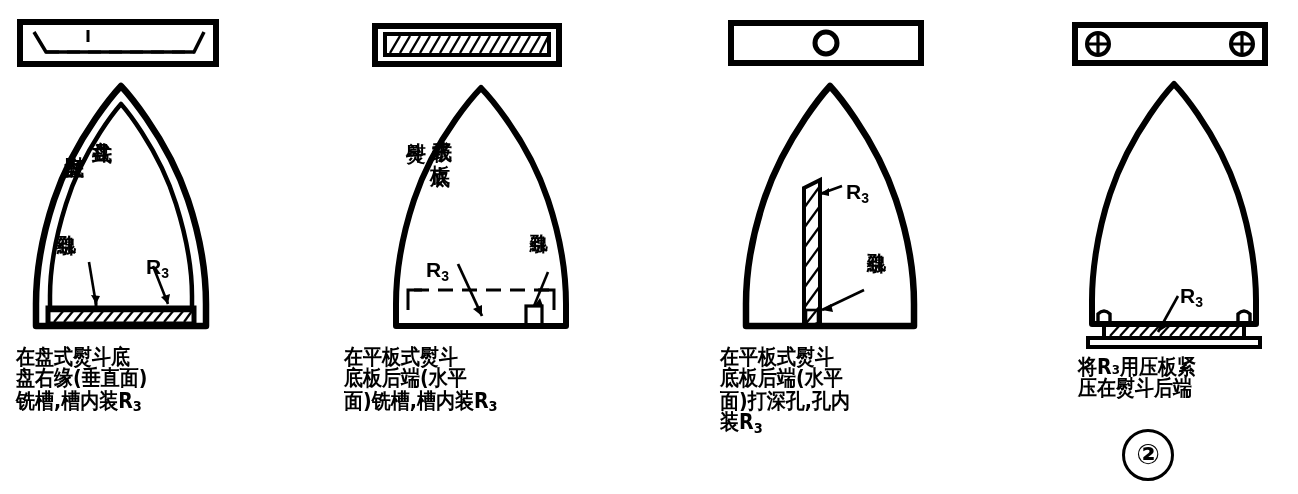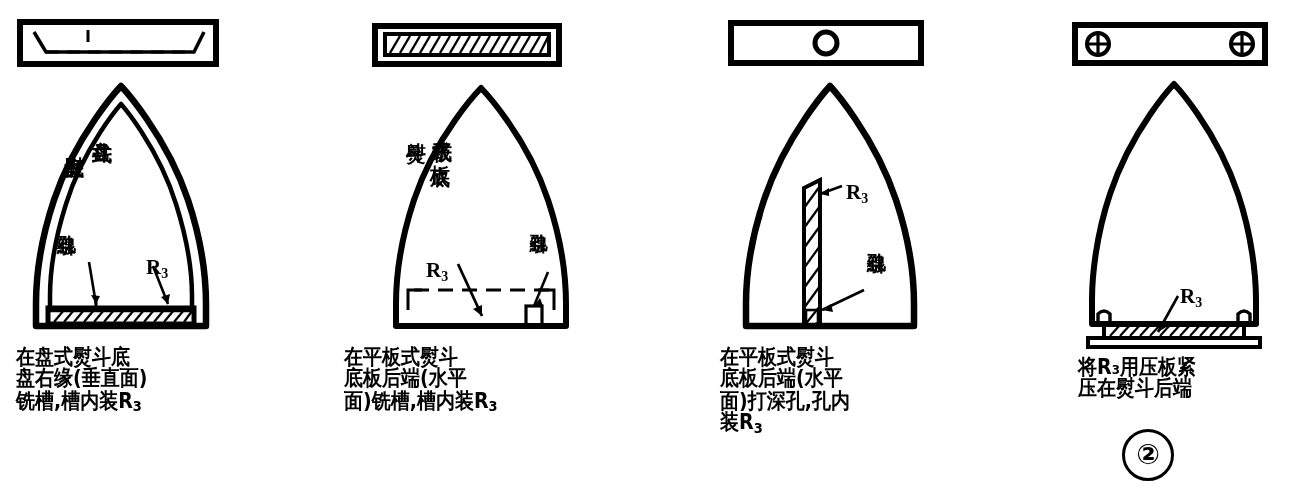--- a/index.html
+++ b/index.html
@@ -43,21 +43,21 @@
     position:absolute;
     writing-mode:vertical-rl;
     text-orientation:upright;
     font-size:20px;font-weight:bold;
     line-height:0.98;
     letter-spacing:-1px;
   }
   .rlabel{
     position:absolute;
     font-size:21px;font-weight:bold;
-    font-family:Liberation Serif, serif;
+    font-family:Liberation Sans, sans-serif;
   }
   .rlabel .sub{font-size:14px;vertical-align:-0.3em;}
 </style>
 </head>
 <body>
 
 <div class="sheet">
 
   <div class="panel" id="panel-1">
 

